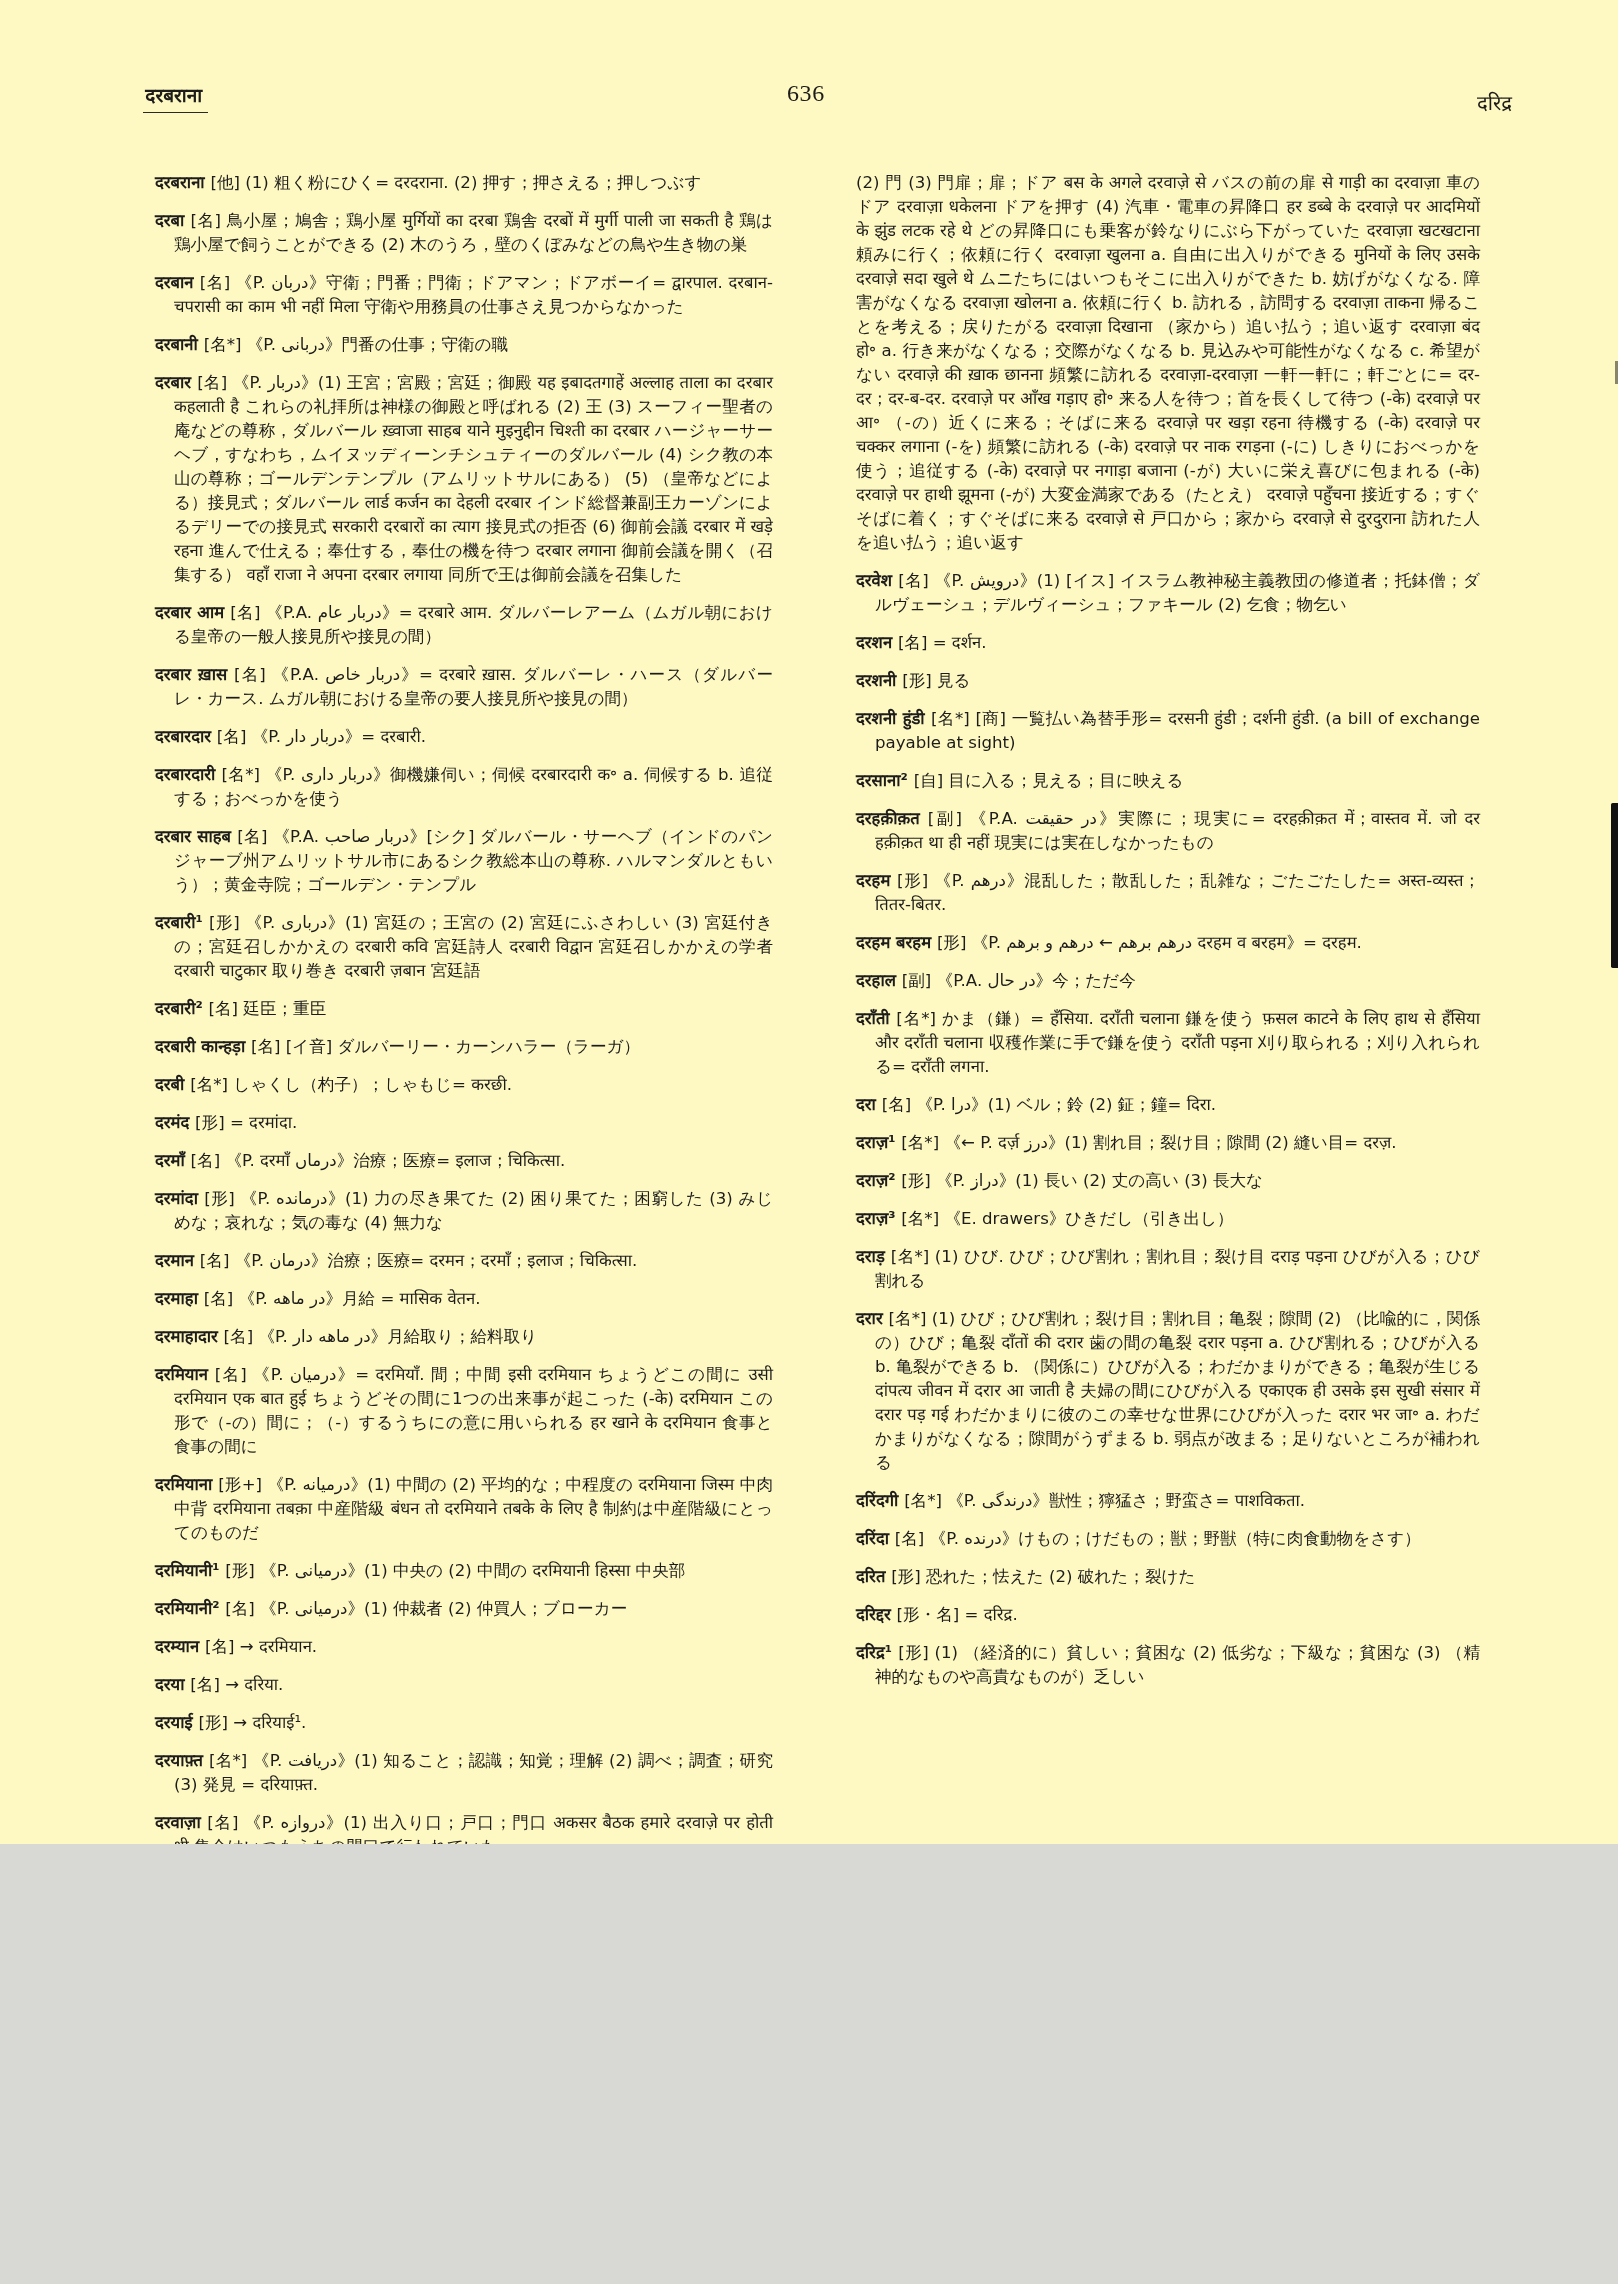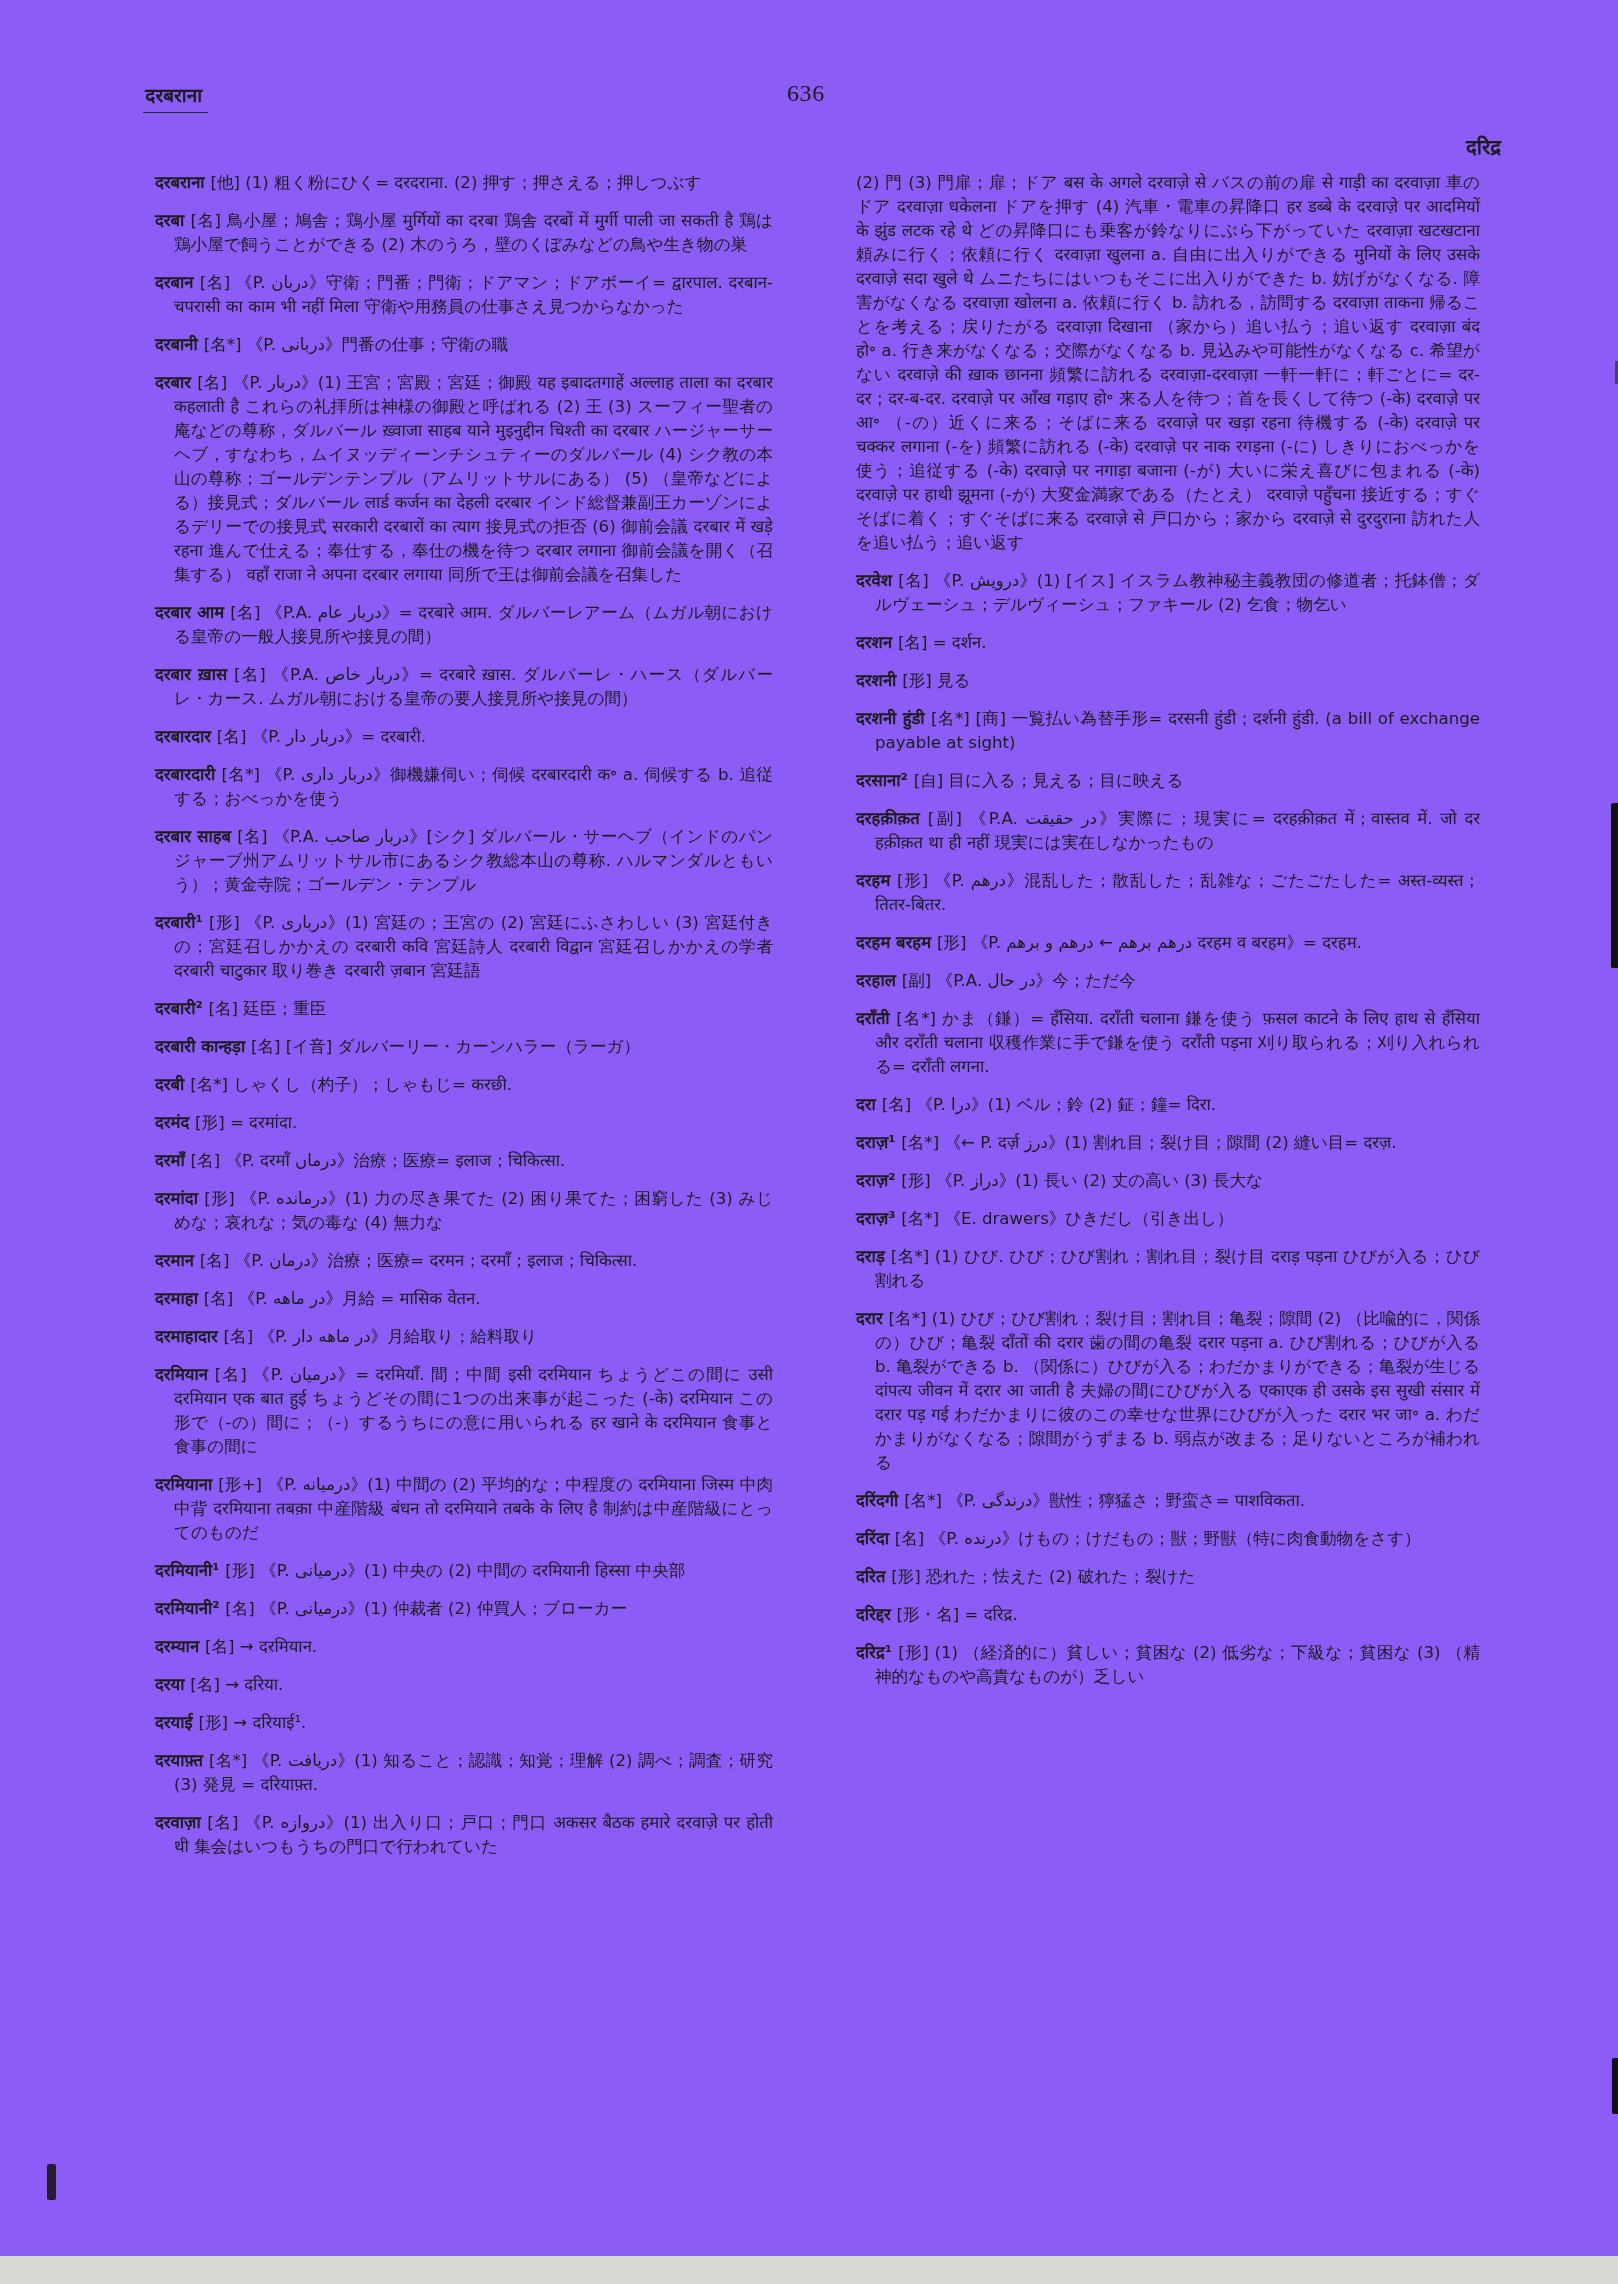--- a/index.html
+++ b/index.html
@@ -1,32 +1,32 @@
 <!DOCTYPE html>
 <html style="font-size:9px"><head>
 <meta charset="utf-8">
 <style>
   html,body{margin:0;padding:0;background:#d8d8d4;}
   .scan{
     position:relative;
-    width:1619px;height:2256px;
-    background:#8b5cf6;
+    width:1619px;height:1844px;
+    background:#fef9c3;
     overflow:hidden;
     font-family:"DejaVu Sans",sans-serif;
     color:#1d1c1a;
   }
   .page-header{position:absolute;top:72px;left:0;width:100%;height:40px;}
   .guide-left{
     position:absolute;left:143px;top:10.2px;
     font-weight:700;font-size:19px;
     border-bottom:1.7px solid #2a2926;padding:0 5.6px 3.4px 2.3px;
   }
   .guide-right{
-    position:absolute;right:118px;top:16px;
-    font-weight:700;font-size:20.3px;margin-top:44px;
+    position:absolute;right:107px;top:16px;
+    font-weight:400;font-size:20.3px;
   }
   .page-number{
     position:absolute;left:787px;top:8px;
     font-family:Liberation Serif, serif;
     font-size:24px;letter-spacing:0.6px;
   }
   .col{
     position:absolute;top:157px;
     font-size:16.6px;line-height:24px;
     text-align:justify;

